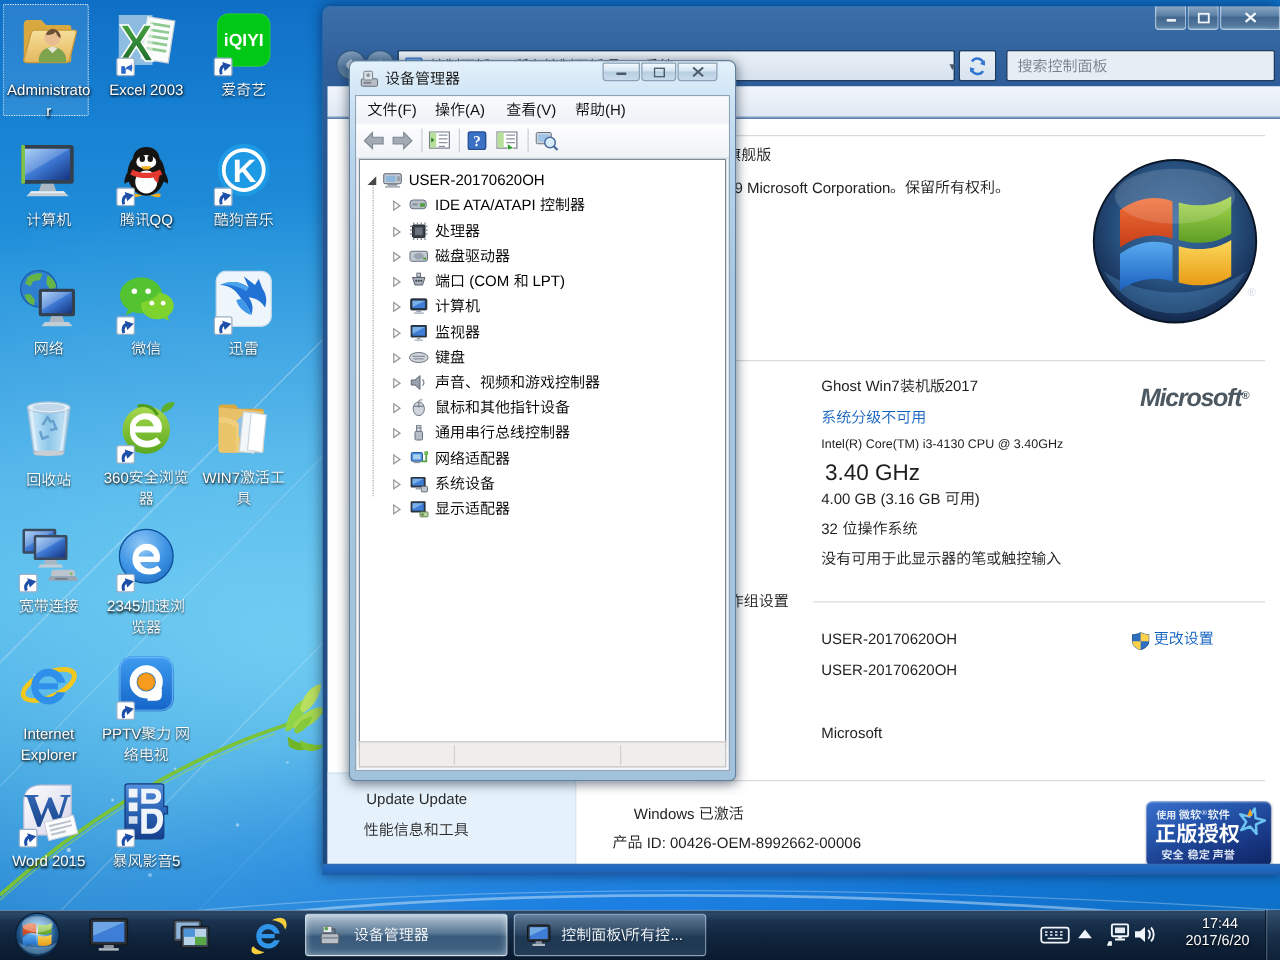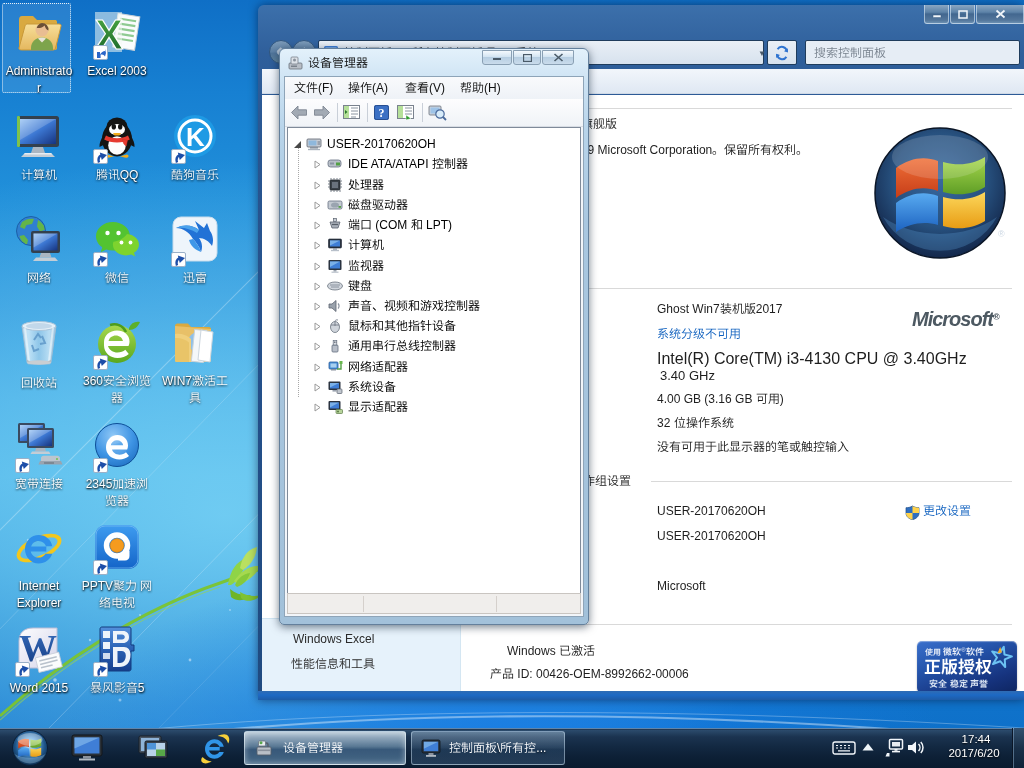--- a/index.html
+++ b/index.html
@@ -118,20 +118,36 @@
             </g>
           </g>
 <rect x="2" y="4" width="27" height="40" fill="#f2f8f2" opacity=".55"></rect>
 <text x="16" y="41" font-size="42" font-weight="bold" fill="url(#xg)" stroke="#ffffff" stroke-width="1.2" text-anchor="middle" font-family="Liberation Sans">X</text>
 </svg><span class="sharr">
           <svg width="13" height="13">
             <path d="M2,11 L2,5 L5,5 L5,7.2 C6.5,5.2 8,4.2 10,4 L10,2 L11,6 L10,9.5 C9,7.6 7.6,7 5.6,7.6 L5.6,11 Z" fill="#2a66c8" transform="rotate(0)"></path>
           </svg>
         </span></span><div class="dlbl">Excel 2003</div></div>
 
+<div class="cell" style="left:156px;top:8px"><span class="ic"><svg width="48" height="48">
+<rect x="3" y="3" width="42" height="42" rx="9" fill="#00c814"></rect>
+<rect x="3" y="3" width="42" height="42" rx="9" fill="none" stroke="#35d43a" stroke-width="1" opacity=".6"></rect>
+<text x="24" y="29" font-size="14" font-weight="bold" fill="#fff" text-anchor="middle" font-family="Liberation Sans">iQIYI</text>
+</svg><span class="sharr">
+          <svg width="13" height="13">
+            <path d="M4,11.5 C3,8.5 3.6,5.9 6.2,4.3" fill="none" stroke="#1d4ea8" stroke-width="2.4"></path>
+            <path d="M4.8,1.5 L12,3.9 L6.8,9 Z" fill="#1d4ea8"></path>
+          </svg>
+        </span></span><div class="dlbl"><svg class="zh" width="36.0" height="11" style="overflow:visible">
+          <g transform="translate(0,11) scale(0.012000,-0.012000)" fill="currentColor">
+            <use href="#z0" x="0"></use>
+            <use href="#z1" x="1000"></use>
+            <use href="#z2" x="2000"></use>
+          </g>
+        </svg></div></div>
 
 <div class="cell" style="left:0px;top:112px"><span class="ic"><svg width="48" height="48">
 <defs>
             <linearGradient id="scr1" x1="0" y1="0" x2="1" y2="1">
               <stop offset="0" stop-color="#9cc6f4"></stop>
               <stop offset=".5" stop-color="#3c77d2"></stop>
               <stop offset="1" stop-color="#16337e"></stop>
             </linearGradient>
           </defs>
 <rect x="2" y="4" width="42" height="31" rx="2.5" fill="#33404e"></rect>
@@ -664,22 +680,22 @@
               <use href="#z68" x="6000"></use>
             </g>
           </svg></div>
   <div class="t" style="left:213px;top:255px;font-size:12px;color:#1e1e1e"><svg class="zh" width="36.0" height="11" style="overflow:visible">
             <g transform="translate(0,11) scale(0.012000,-0.012000)" fill="currentColor">
               <use href="#z69" x="0"></use>
               <use href="#z70" x="1000"></use>
               <use href="#z25" x="2000"></use>
             </g>
           </svg>:</div>
-  <div class="t" style="left:395px;top:255px;font-size:16px;color:#1e1e1e">Intel(R) Core(TM) i3-4130 CPU @ 3.40GHz</div>
-  <div class="t" style="left:398px;top:273px;font-size:13px;color:#1e1e1e">3.40 GHz</div>
+  <div class="t" style="left:395px;top:255px;font-size:10px;color:#1e1e1e">Intel(R) Core(TM) i3-4130 CPU @ 3.40GHz</div>
+  <div class="t" style="left:398px;top:273px;font-size:18px;color:#1e1e1e">3.40 GHz</div>
   <div class="t" style="left:213px;top:297px;font-size:12px;color:#1e1e1e"><svg class="zh" width="48.0" height="11" style="overflow:visible">
             <g transform="translate(0,11) scale(0.012000,-0.012000)" fill="currentColor">
               <use href="#z21" x="0"></use>
               <use href="#z63" x="1000"></use>
               <use href="#z71" x="2000"></use>
               <use href="#z72" x="3000"></use>
             </g>
           </svg>(RAM):</div>
   <div class="t" style="left:395px;top:297px;font-size:12px;color:#1e1e1e">4.00 GB (3.16 GB <svg class="zh" width="24.0" height="11" style="overflow:visible">
             <g transform="translate(0,11) scale(0.012000,-0.012000)" fill="currentColor">
@@ -864,21 +880,21 @@
             </svg></div>
     <svg class="abs" style="left:70px;top:3px" width="28" height="28">
 <g transform="rotate(14 14 14)">
               <path d="M14,2.5 L16.5,9.8 L24.2,9.8 L18,14.5 L20.3,21.8 L14,17.3 L7.7,21.8 L10,14.5 L3.8,9.8 L11.5,9.8 Z" fill="none" stroke="#6cc2f2" stroke-width="2" stroke-linejoin="round"></path>
             </g>
 <path d="M13.2,2.8 L15,8.5 L10.5,9.2 Z" fill="#f0a828"></path>
 </svg>
   </div>
 
   <div class="abs" style="left:0px;top:523px;width:199px;height:75px;background:#e6f2fb;border-top:1px solid #cfe4f2;border-right:1px solid #d4e6f2"></div>
-  <div class="t" style="left:31px;top:537px;font-size:12px;color:#2a2a2a">Windows Excel</div>
+  <div class="t" style="left:31px;top:537px;font-size:12px;color:#2a2a2a">Update Update</div>
   <div class="t" style="left:29px;top:562px;font-size:12px;color:#2a2a2a"><svg class="zh" width="84.0" height="11" style="overflow:visible">
             <g transform="translate(0,11) scale(0.012000,-0.012000)" fill="currentColor">
               <use href="#z120" x="0"></use>
               <use href="#z121" x="1000"></use>
               <use href="#z15" x="2000"></use>
               <use href="#z122" x="3000"></use>
               <use href="#z79" x="4000"></use>
               <use href="#z28" x="5000"></use>
               <use href="#z29" x="6000"></use>
             </g>

